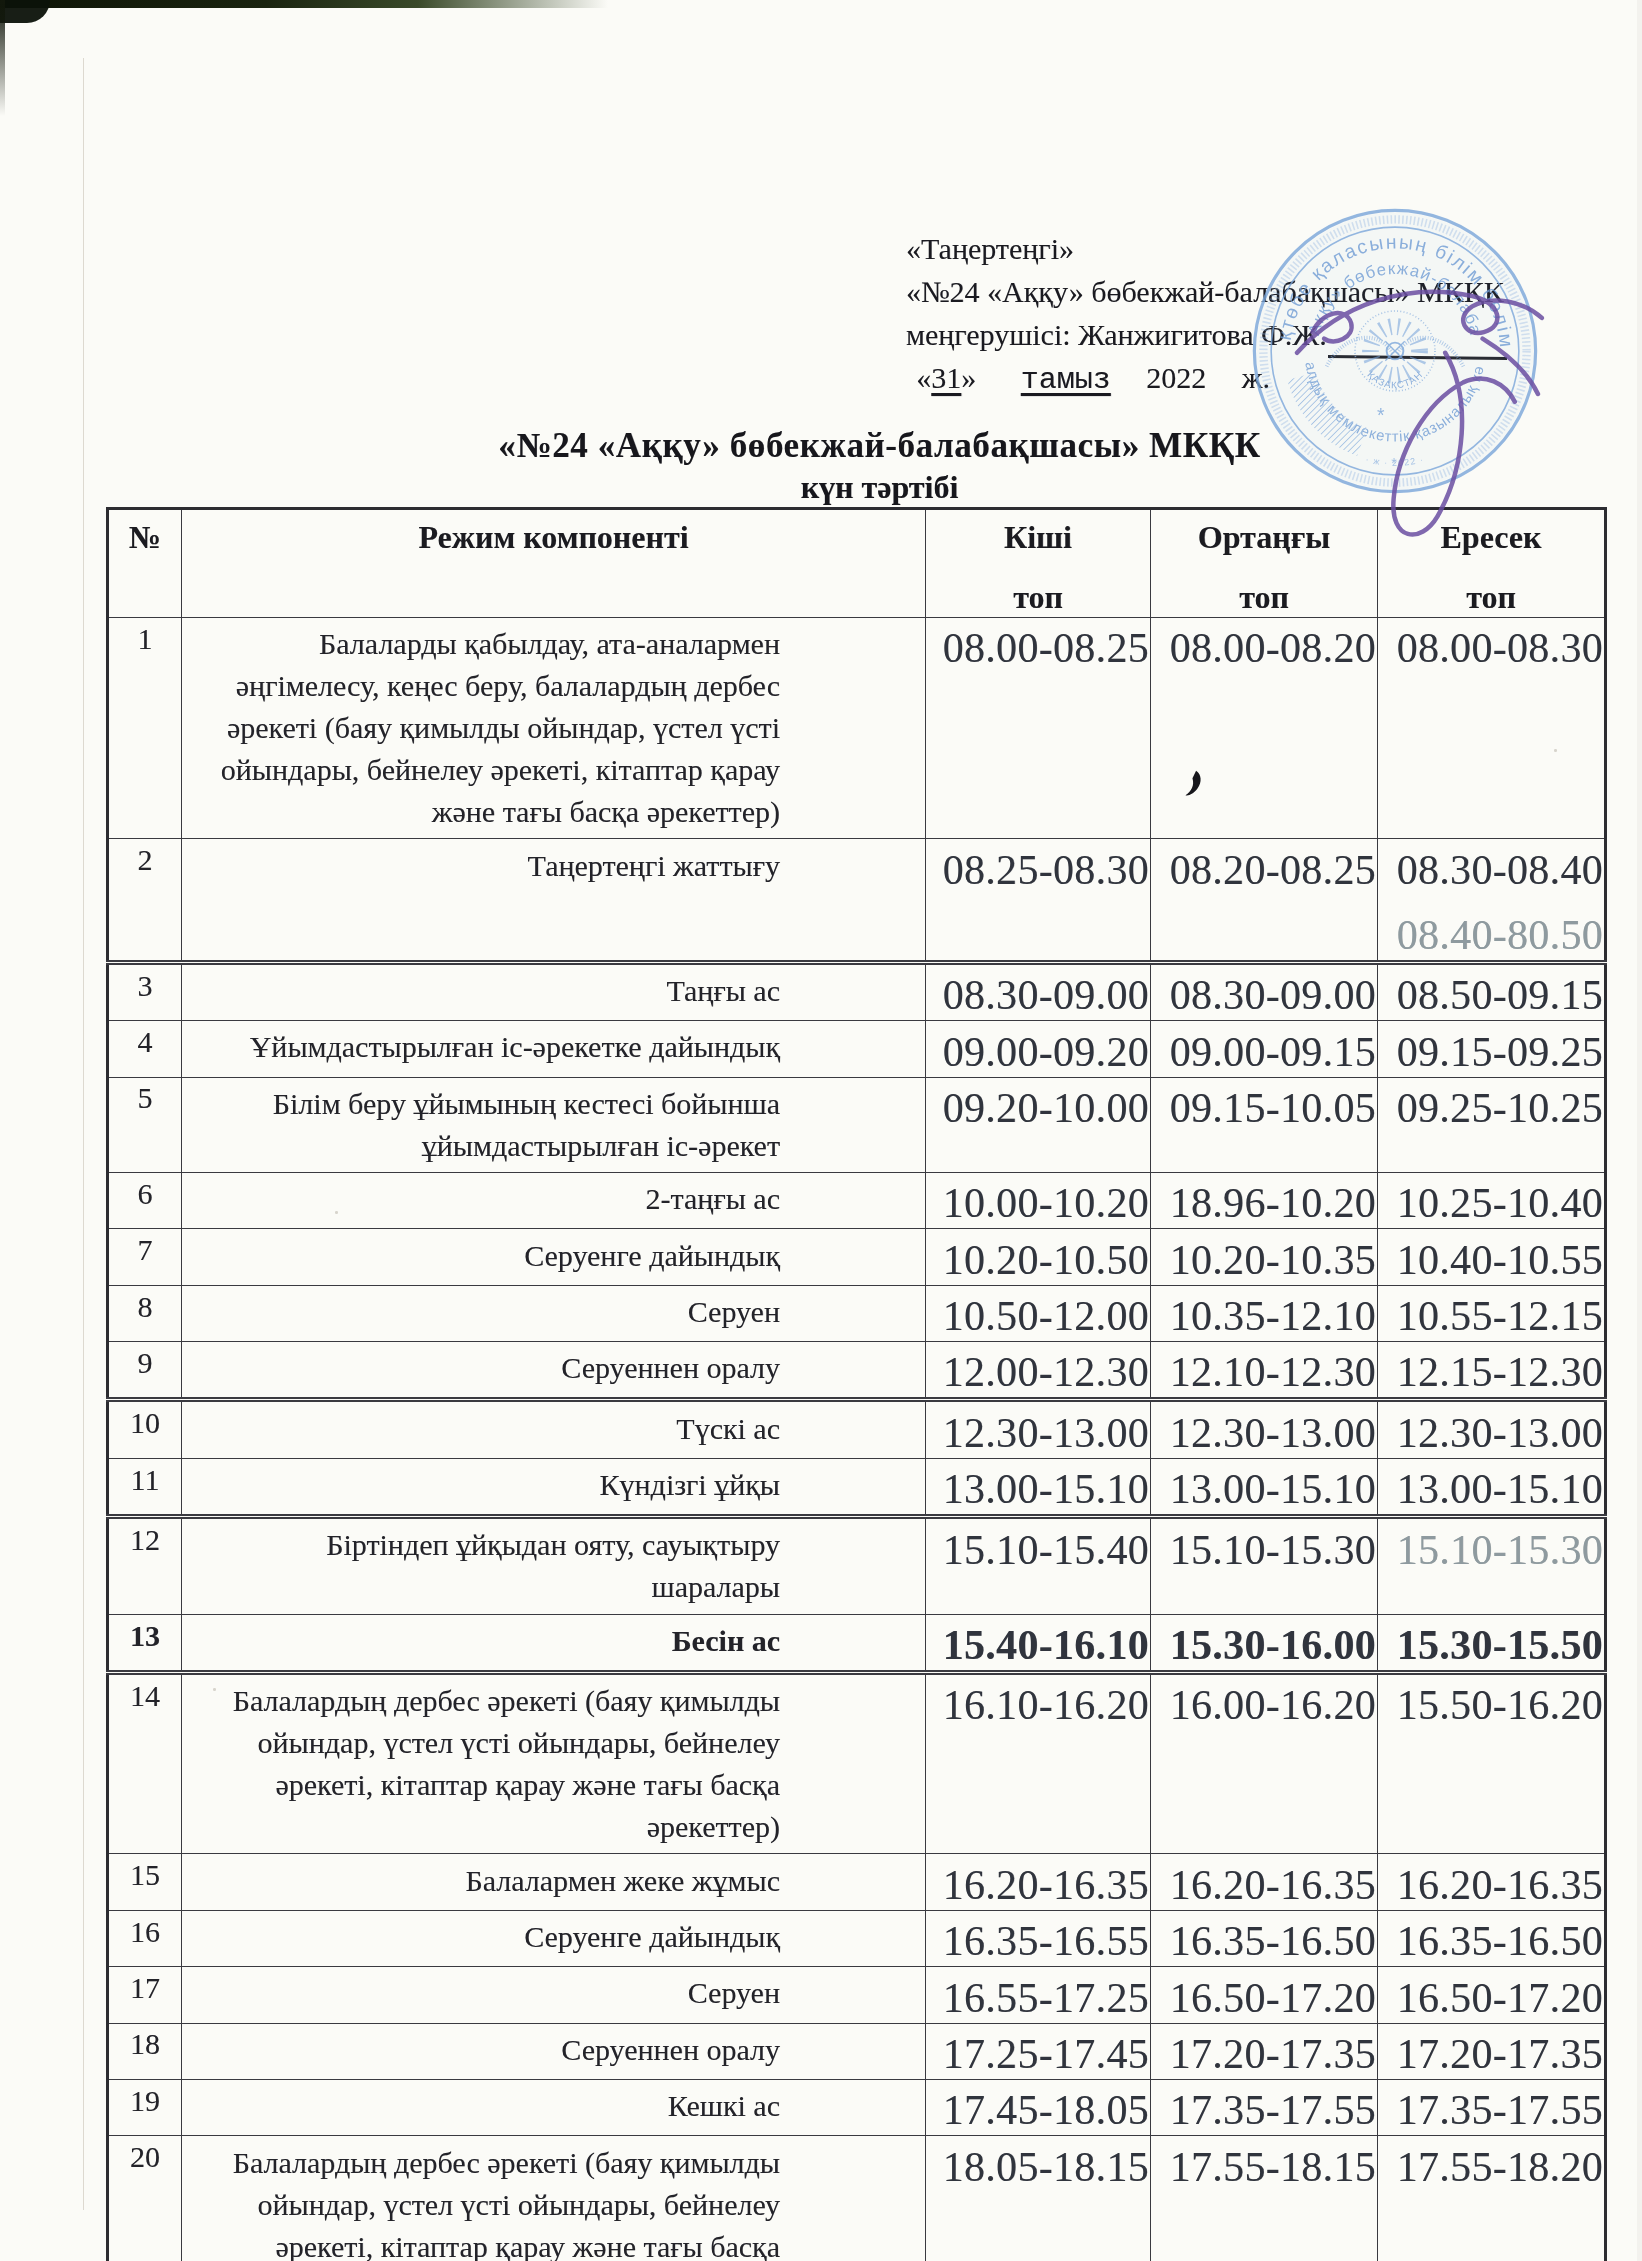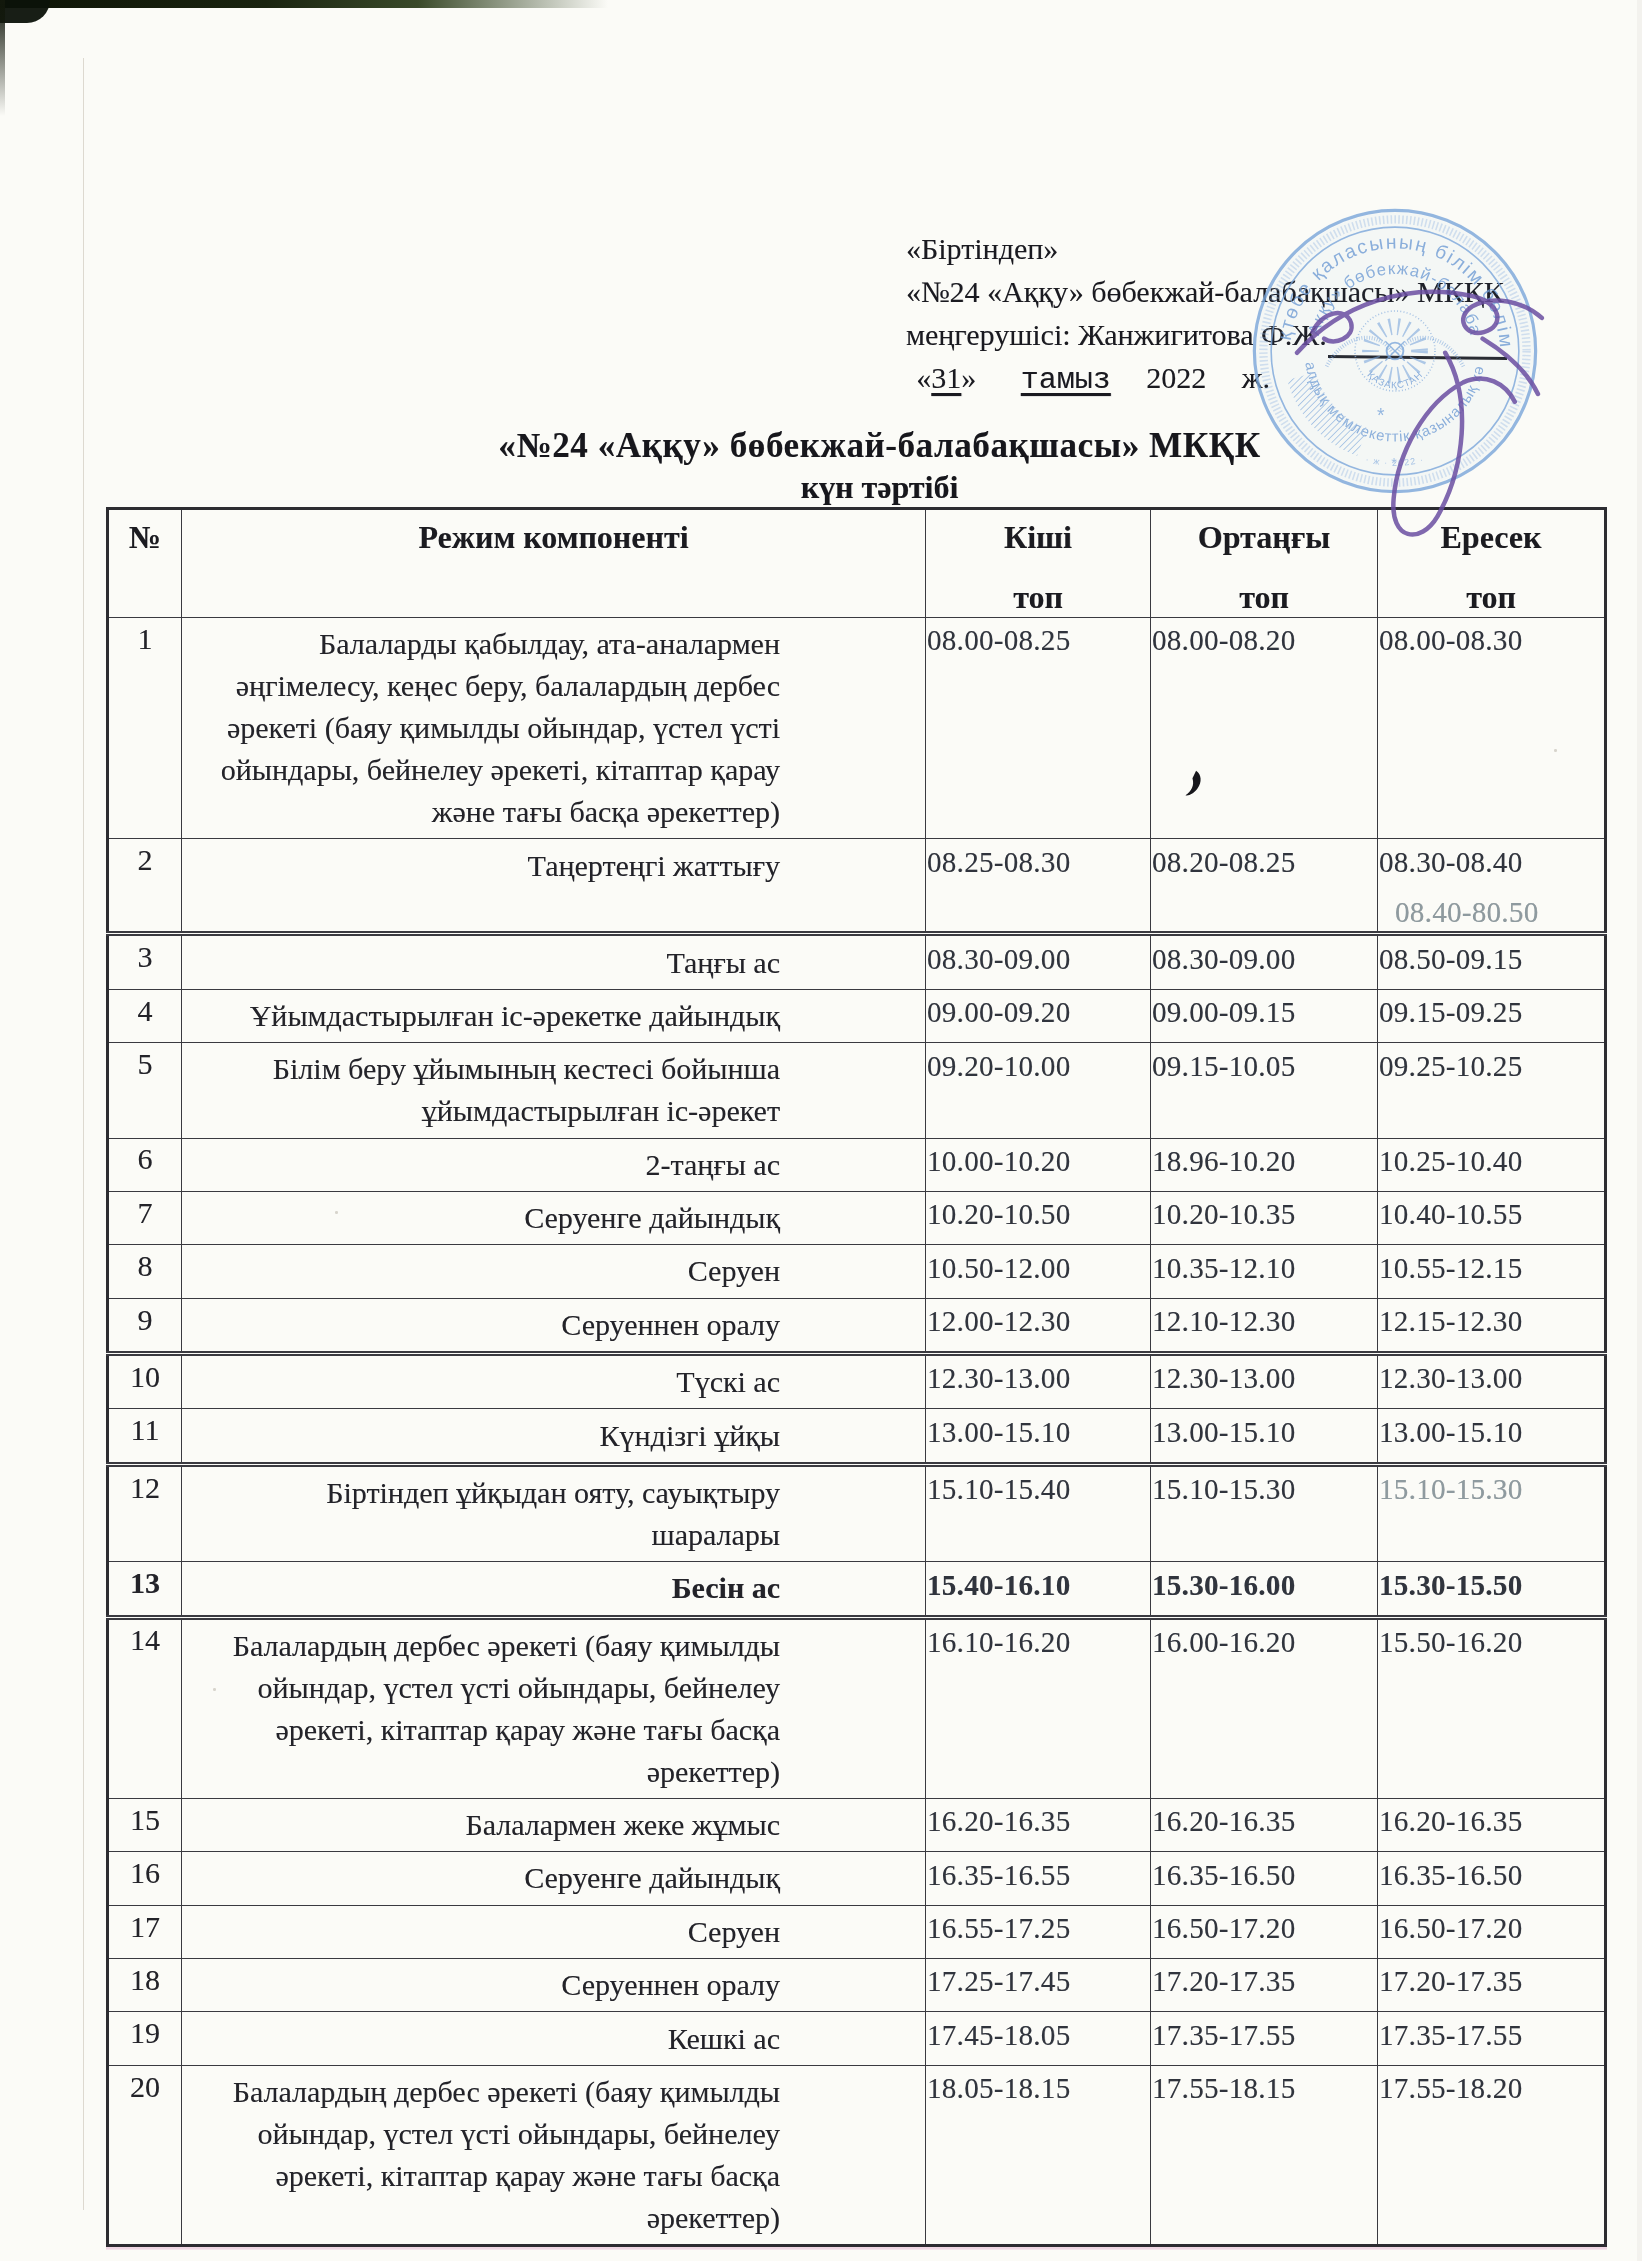--- a/index.html
+++ b/index.html
@@ -47,21 +47,21 @@
     border:3.2px solid #2c2c31;}
   table.sched th,table.sched td{
     border:1.9px solid #3a3a40;vertical-align:top;
     text-shadow:0.3px 0.3px 0.5px rgba(30,30,40,.35);}
   table.sched{box-shadow:0 2.6px 0 rgba(196,84,160,.22);}
   thead tr{height:89px;}
   th{font-size:32px;font-weight:bold;color:#1b1b20;padding-top:9px;text-align:center;}
   th .sub{display:block;margin-top:23px;}
   td.num{font-size:30px;text-align:center;padding-top:3.9px;color:#232329;}
   td.act{font-size:30px;line-height:42px;padding:5.2px 145px 5.2px 18px;color:#232329;text-align:right;}
-  td.time{font-size:29px;text-align:left;padding-top:6.4px;color:#30343d;letter-spacing:0.3px;}
+  td.time{font-size:42px;text-align:right;padding-top:6.4px;color:#30343d;letter-spacing:0.3px;}
   td.time div + div{margin-top:17px;padding-left:16px;}
   .faded{color:#7b8a90;opacity:.85;}
   tr.dbl td{border-top:5.8px double #3a3a40;}
 
   
   .stamp{position:absolute;left:1246px;top:202px;z-index:2;opacity:.8;}
   .stamp text{font-family:"Liberation Sans","DejaVu Sans",sans-serif;}
   .signature{position:absolute;left:1279px;top:256px;z-index:3;opacity:.85;}
   .comma-mark{position:absolute;left:1184px;top:768px;z-index:1;transform:rotate(8deg);}
 </style>
@@ -73,21 +73,21 @@
   <div class="top-edge"></div>
   <div class="corner-blob"></div>
   <div class="edge-sliver"></div>
   <div class="fold-line"></div>
   <div class="right-strip"></div>
   <div class="speck" style="left:335px;top:1211px"></div>
   <div class="speck" style="left:213px;top:1688px"></div>
   <div class="speck" style="left:1554px;top:749px"></div>
 
   <div class="approval">
-    <div>«Біртіндеп»</div>
+    <div>«Таңертеңгі»</div>
     <div>«№24 «Аққу» бөбекжай-балабақшасы» МКҚК</div>
     <div>меңгерушісі: Жанжигитова Ф.Ж.</div>
     <div class="date-line">
       <span>«</span><span class="u">31</span><span>»</span>
       <span class="u gap-m">тамыз</span>
       <span class="gap-s">2022</span>
       <span class="gap-s">ж.</span>
     </div>
   </div>
   <div class="sig-underline"></div>

